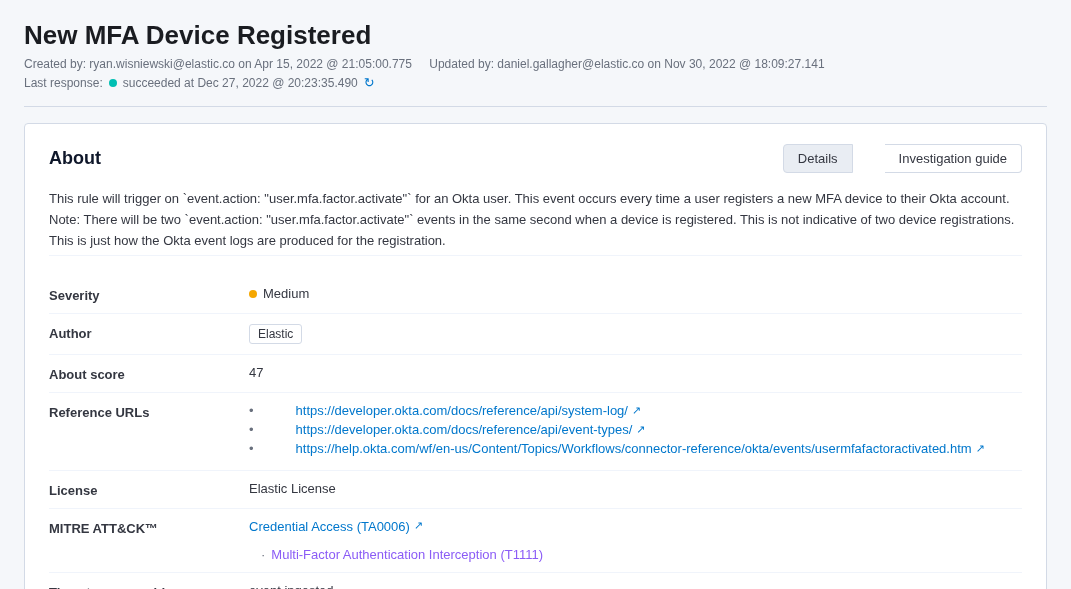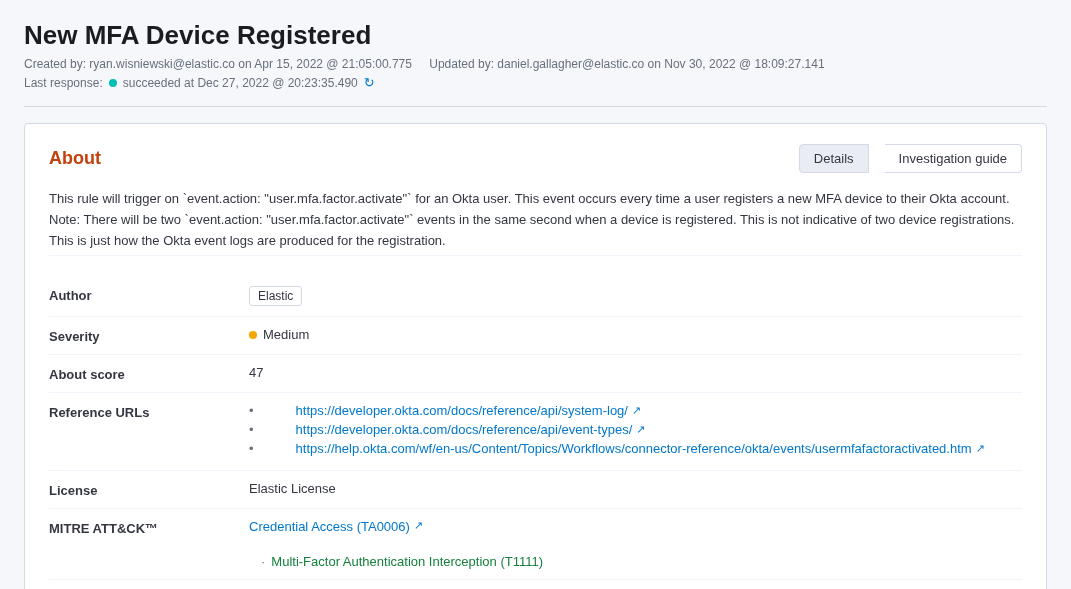--- a/index.html
+++ b/index.html
@@ -59,40 +59,41 @@
     }
     .card-header {
       display: flex;
       justify-content: space-between;
       align-items: center;
       margin-bottom: 16px;
     }
     .card-title {
       font-size: 18px;
       font-weight: 700;
-      color: #c2410c;
+      color: #0f172a;
     }
     .tab-group {
       display: flex;
       gap: 16px;
     }
     .tab-btn {
       padding: 6px 14px;
       border: 1px solid #d3dae6;
       background: #fff;
       font-size: 13px;
       cursor: pointer;
       color: #343741;
     }
     .tab-btn:first-child {
       border-radius: 4px 0 0 4px;
     }
     .tab-btn:last-child {
       border-radius: 0 4px 4px 0;
       border-left: none;
+      margin-left: 16px;
     }
     .tab-btn.active {
       background: #e9edf3;
       font-weight: 500;
     }
     .description-text {
       font-size: 13px;
       color: #343741;
       line-height: 1.6;
       margin-bottom: 20px;
@@ -173,23 +174,23 @@
       color: #0077cc;
     }
     .mitre-link {
       color: #0077cc;
       text-decoration: none;
       display: flex;
       align-items: flex-start;
       gap: 4px;
     }
     .mitre-sub {
-      margin-top: 20px;
+      margin-top: 13px;
       padding-left: 12px;
-      color: #15803d;
+      color: #8b5cf6;
       font-size: 13px;
       display: flex;
       align-items: center;
       gap: 4px;
     }
     .mitre-sub::before {
       content: '·';
       color: #69707d;
       margin-right: 2px;
     }
@@ -222,33 +223,33 @@
         <button class="tab-btn active">Details</button>
         <button class="tab-btn">Investigation guide</button>
       </div>
     </div>
 
     <p class="description-text">This rule will trigger on `event.action: "user.mfa.factor.activate"` for an Okta user. This event occurs every time a user registers a new MFA device to their Okta account. Note: There will be two `event.action: "user.mfa.factor.activate"` events in the same second when a device is registered. This is not indicative of two device registrations. This is just how the Okta event logs are produced for the registration.</p>
 
     <div class="detail-table">
 
       <div class="detail-row">
-        <div class="detail-label">Author</div>
-        <div class="detail-value">
-          <span class="badge">Elastic</span>
-        </div>
-      </div>
-
-      <div class="detail-row">
         <div class="detail-label">Severity</div>
         <div class="detail-value">
           <div class="severity-indicator">
             <span class="severity-dot"></span>
             <span>Medium</span>
           </div>
+        </div>
+      </div>
+
+      <div class="detail-row">
+        <div class="detail-label">Author</div>
+        <div class="detail-value">
+          <span class="badge">Elastic</span>
         </div>
       </div>
 
       <div class="detail-row">
         <div class="detail-label">About score</div>
         <div class="detail-value">47</div>
       </div>
 
       <div class="detail-row">
         <div class="detail-label">Reference URLs</div>

